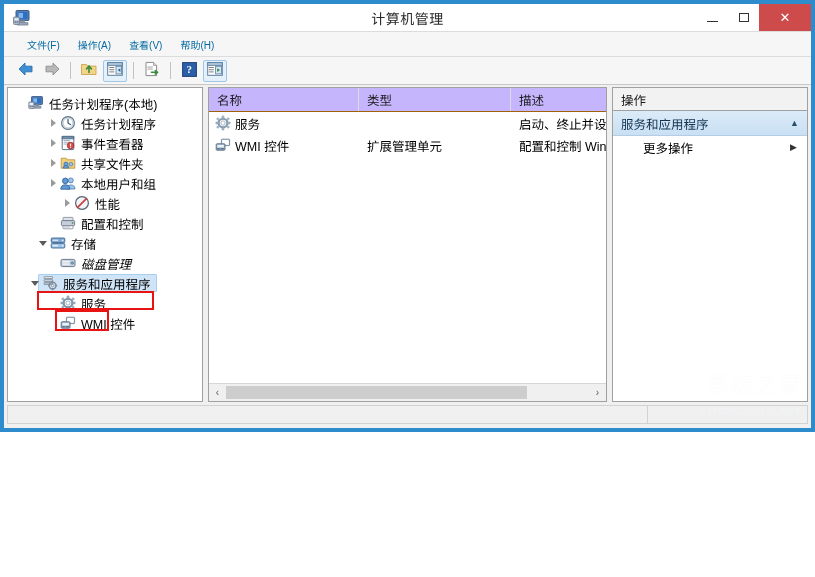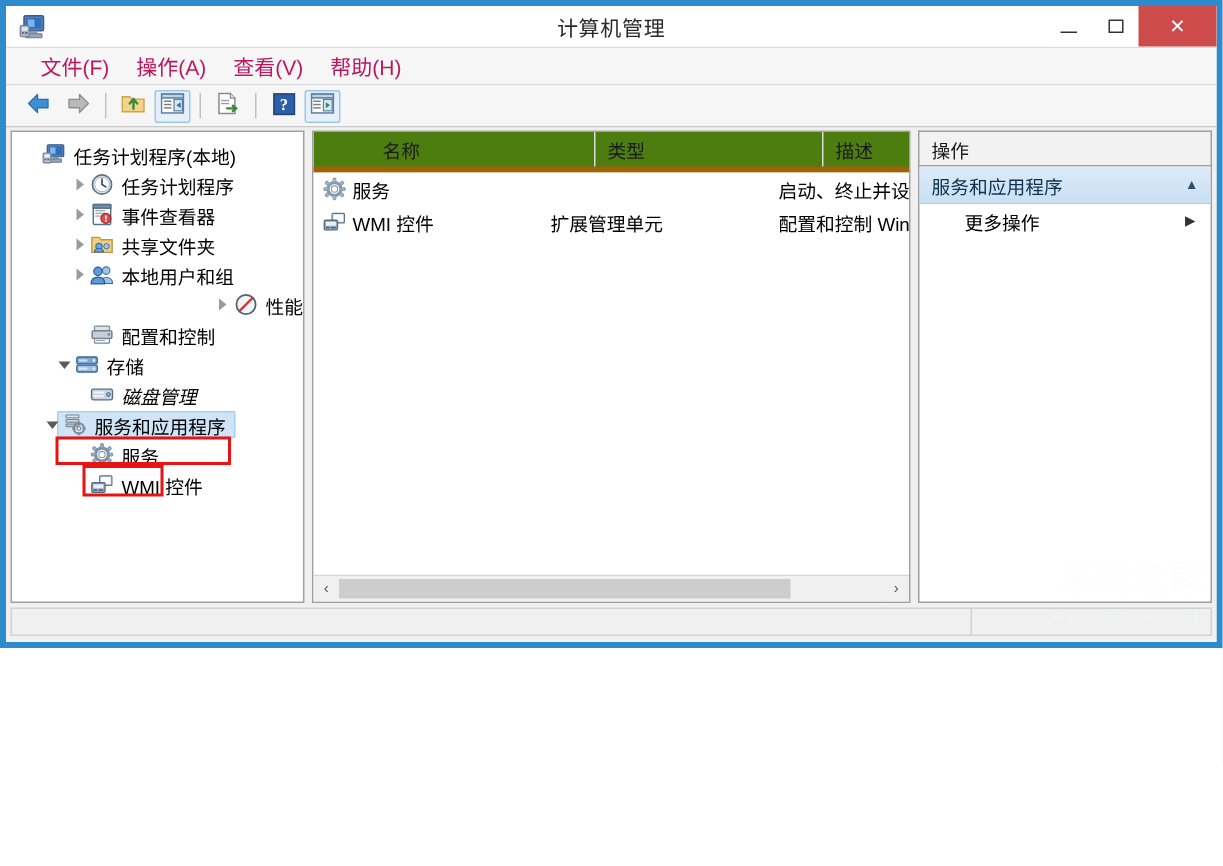--- a/index.html
+++ b/index.html
@@ -38,21 +38,21 @@
   .win-btn.close{width:52px;background:#cd4b4b;color:#fff;font-size:13px;}
   .min-glyph{display:block;width:11px;height:1px;background:#333;margin-top:7px;}
   .max-glyph{display:block;width:10px;height:9px;border:1.4px solid #333;box-sizing:border-box;}
   
   .menubar{
     height:24px;min-height:24px;background:#f6f6f6;
     border-top:1px solid #dcdcdc;border-bottom:1px solid #dcdcdc;
     display:flex;align-items:center;padding-left:14px;
   }
   .menu-item{
-    padding:2px 9px;font-size:14px;color:#be185d;cursor:default;white-space:nowrap;
+    padding:2px 9px;font-size:10px;color:#0369a1;cursor:default;white-space:nowrap;
   }
   
   .toolbar{
     height:27px;min-height:27px;background:#f6f6f6;
     border-bottom:1px solid #c8c8c8;
     display:flex;align-items:center;padding-left:10px;gap:2px;
   }
   .tb-btn{
     width:24px;height:22px;display:flex;align-items:center;justify-content:center;
     position:relative;cursor:default;box-sizing:border-box;border-radius:2px;
@@ -86,23 +86,22 @@
     width:14px;height:20px;display:flex;align-items:center;justify-content:center;
     flex:0 0 14px;cursor:default;
   }
   .tri{width:0;height:0;}
   .tri.closed{border-top:4px solid transparent;border-bottom:4px solid transparent;border-left:5px solid #9b9b9b;}
   .tri.open{border-left:4px solid transparent;border-right:4px solid transparent;border-top:5px solid #5a5a5a;}
   .ticon{width:16px;height:16px;margin-right:5px;flex:0 0 16px;position:relative;}
   .redbox{position:absolute;border:2px solid #e81313;box-sizing:border-box;pointer-events:none;z-index:6;}
   
   .list-header{
-    display:flex;height:23px;min-height:23px;background:#4d7c0f;
-    border-bottom:4px solid #a16207;
-    padding-left:38px;
+    display:flex;height:23px;min-height:23px;background:#c4b5fd;
+    border-bottom:1px solid #a16207;
   }
   .lh-cell{
     display:flex;align-items:center;padding-left:8px;font-size:12.5px;color:#1a1a1a;
     border-right:1px solid #dcdcdc;box-sizing:border-box;cursor:default;white-space:nowrap;
   }
   .list-body{flex:1;background:#fff;overflow:hidden;position:relative;}
   .list-row{display:flex;height:22px;align-items:center;white-space:nowrap;cursor:default;}
   .lr-cell{display:flex;align-items:center;box-sizing:border-box;overflow:hidden;font-size:12.5px;}
   .lr-cell.name{padding-left:6px;}
   .lr-cell.type{padding-left:8px;}
@@ -365,21 +364,21 @@
                 <circle cx="10.8" cy="5.4" r="2.5" fill="#9cc6ec" stroke="#3b6fa4" stroke-width="0.7"></circle>
                 <path d="M6.6 14 q0 -4 4.2 -4 q4.2 0 4.2 4 z" fill="#9cc6ec" stroke="#3b6fa4" stroke-width="0.7"></path>
                 <circle cx="5.3" cy="5.9" r="2.8" fill="#5f9ad8" stroke="#2d5b8e" stroke-width="0.8"></circle>
                 <path d="M0.8 14.2 q0 -4.4 4.5 -4.4 q4.5 0 4.5 4.4 z" fill="#5f9ad8" stroke="#2d5b8e" stroke-width="0.8"></path>
               </svg>
             </span>
             <span class="lbl">本地用户和组</span>
           </div>
         </div>
 
-        <div class="tree-row" style="padding-left:38px;justify-content:flex-end;">
+        <div class="tree-row" style="padding-left:52px;">
           <div class="inner">
             <span class="expander">
                 <span class="tri closed"></span>
               </span>
             <span class="ticon">
               <svg width="16" height="16" viewBox="0 0 16 16">
                 <circle cx="8" cy="8" r="6.4" fill="#f2f4f7" stroke="#55636f" stroke-width="1.2"></circle>
                 <path d="M3.6 12.4 L12.4 3.6" stroke="#cc3b3b" stroke-width="1.6" stroke-linecap="round"></path>
               </svg>
             </span>

